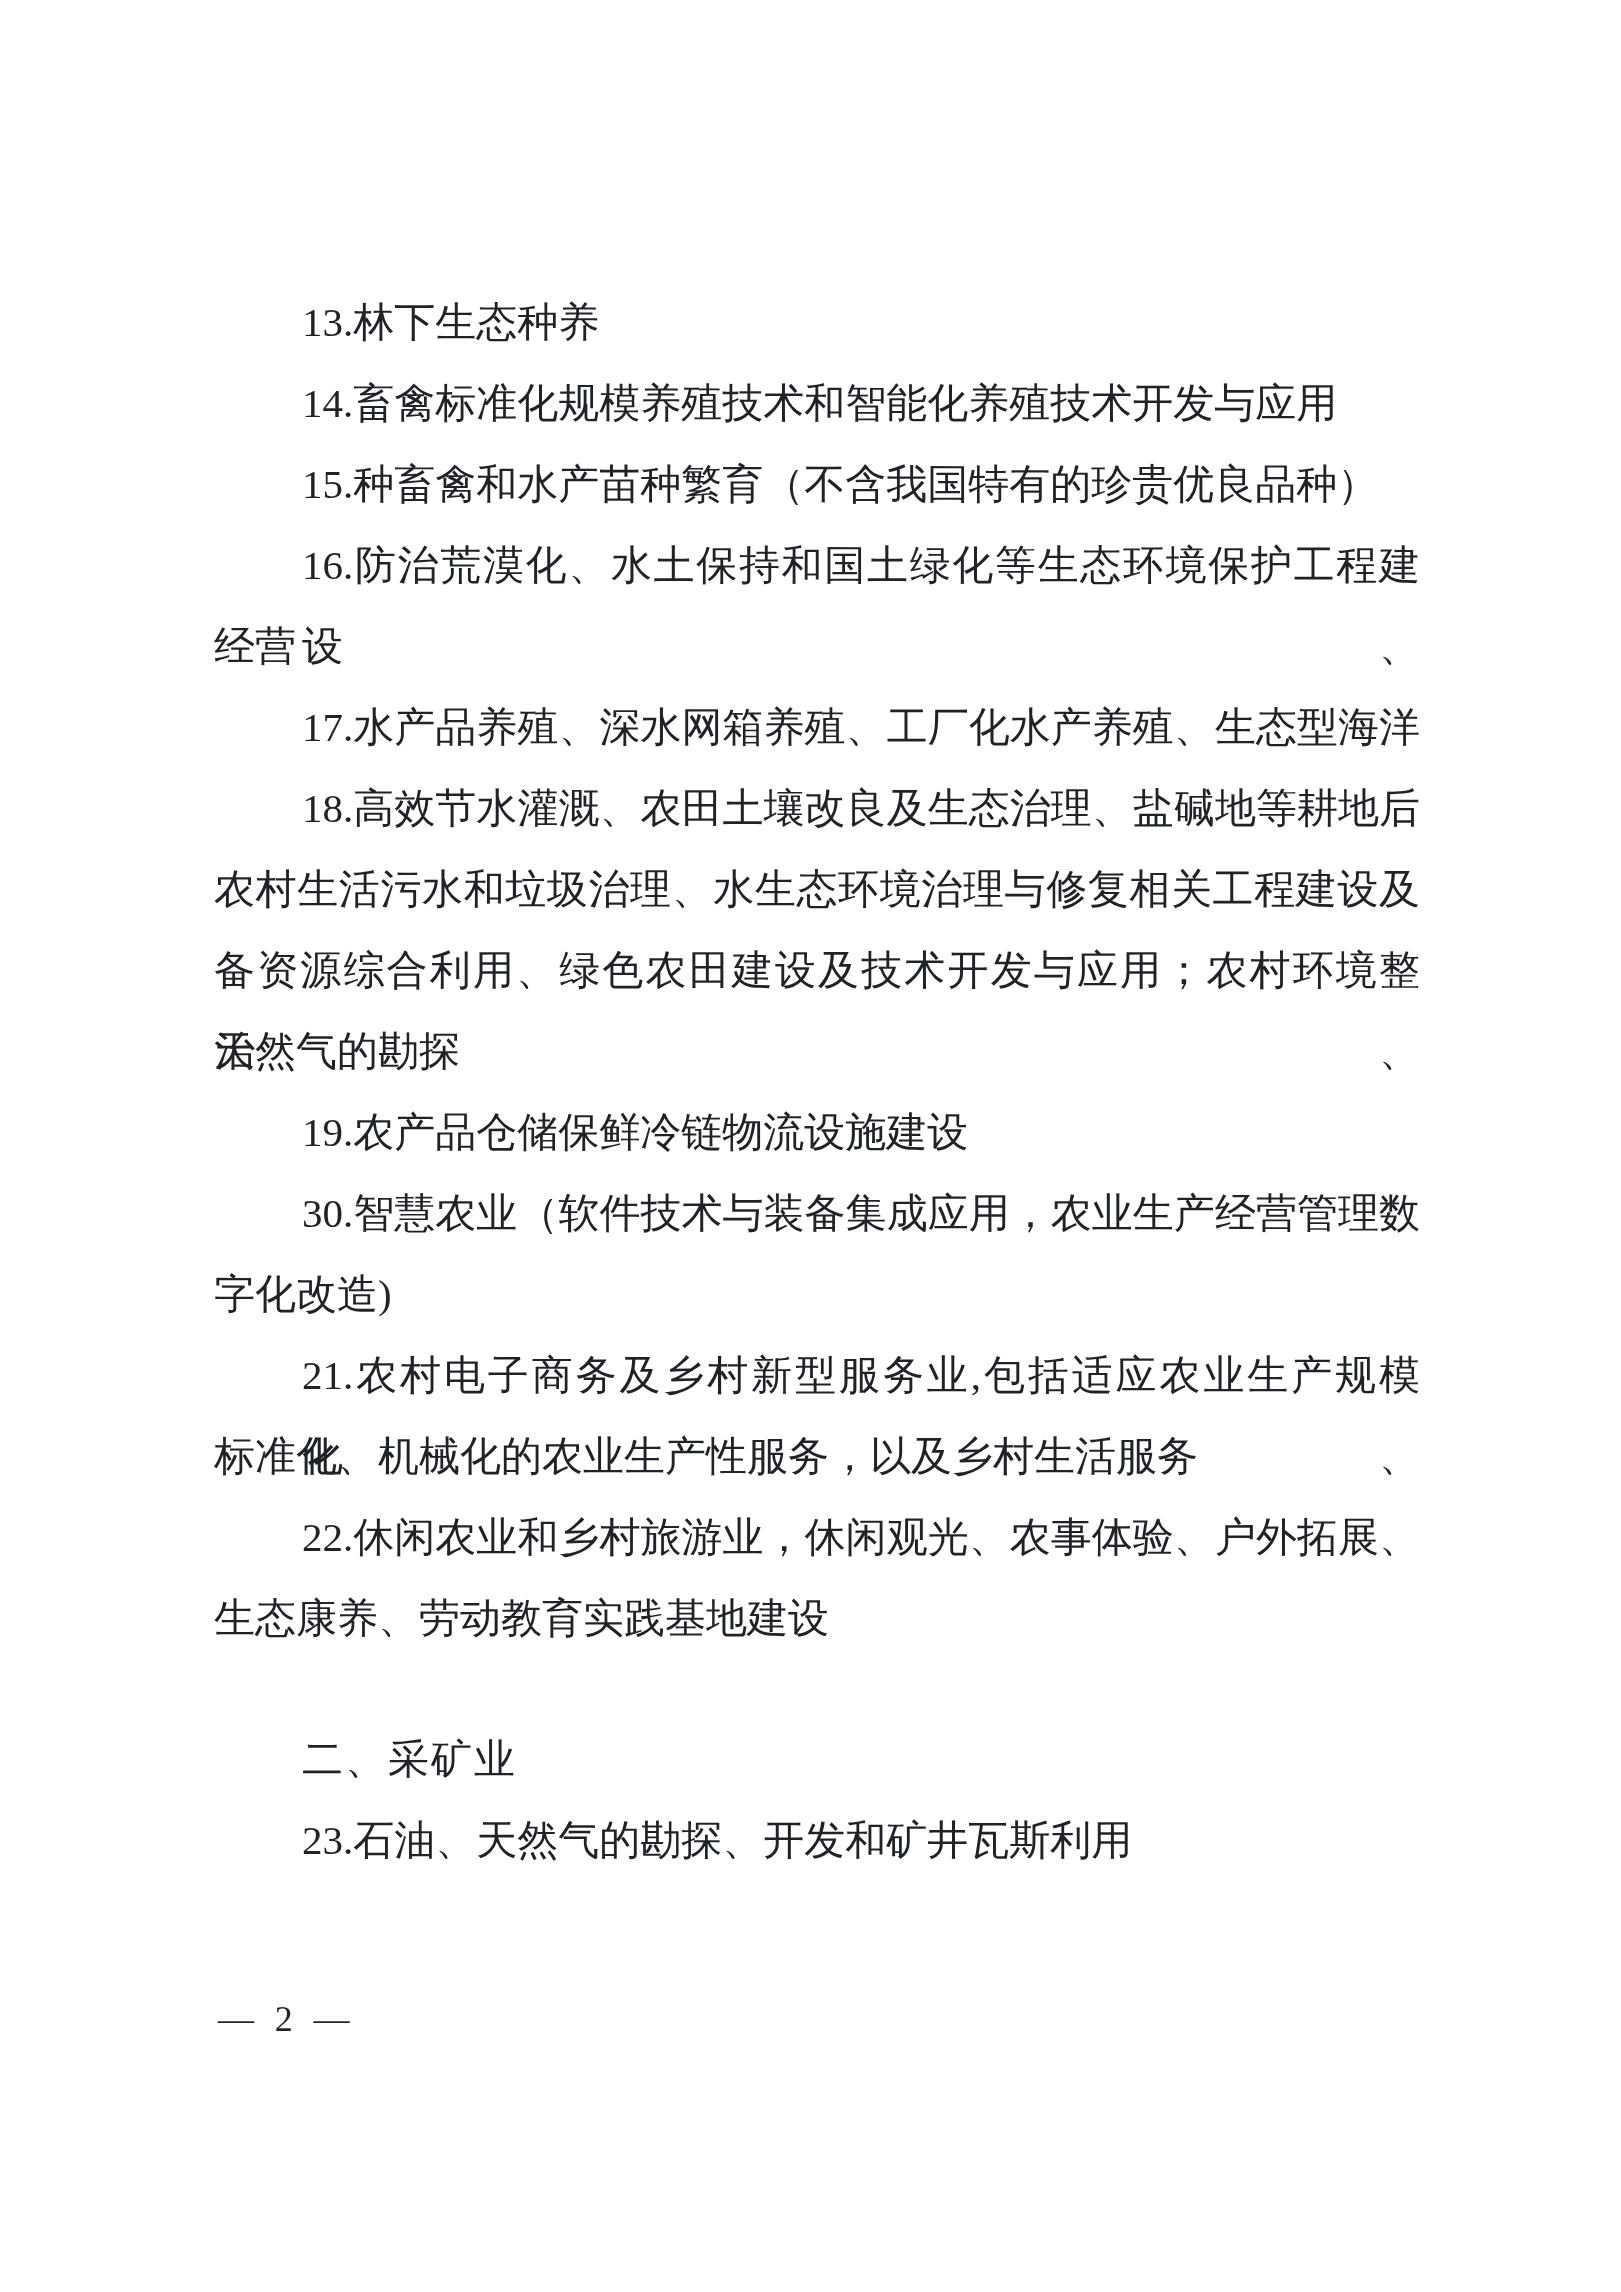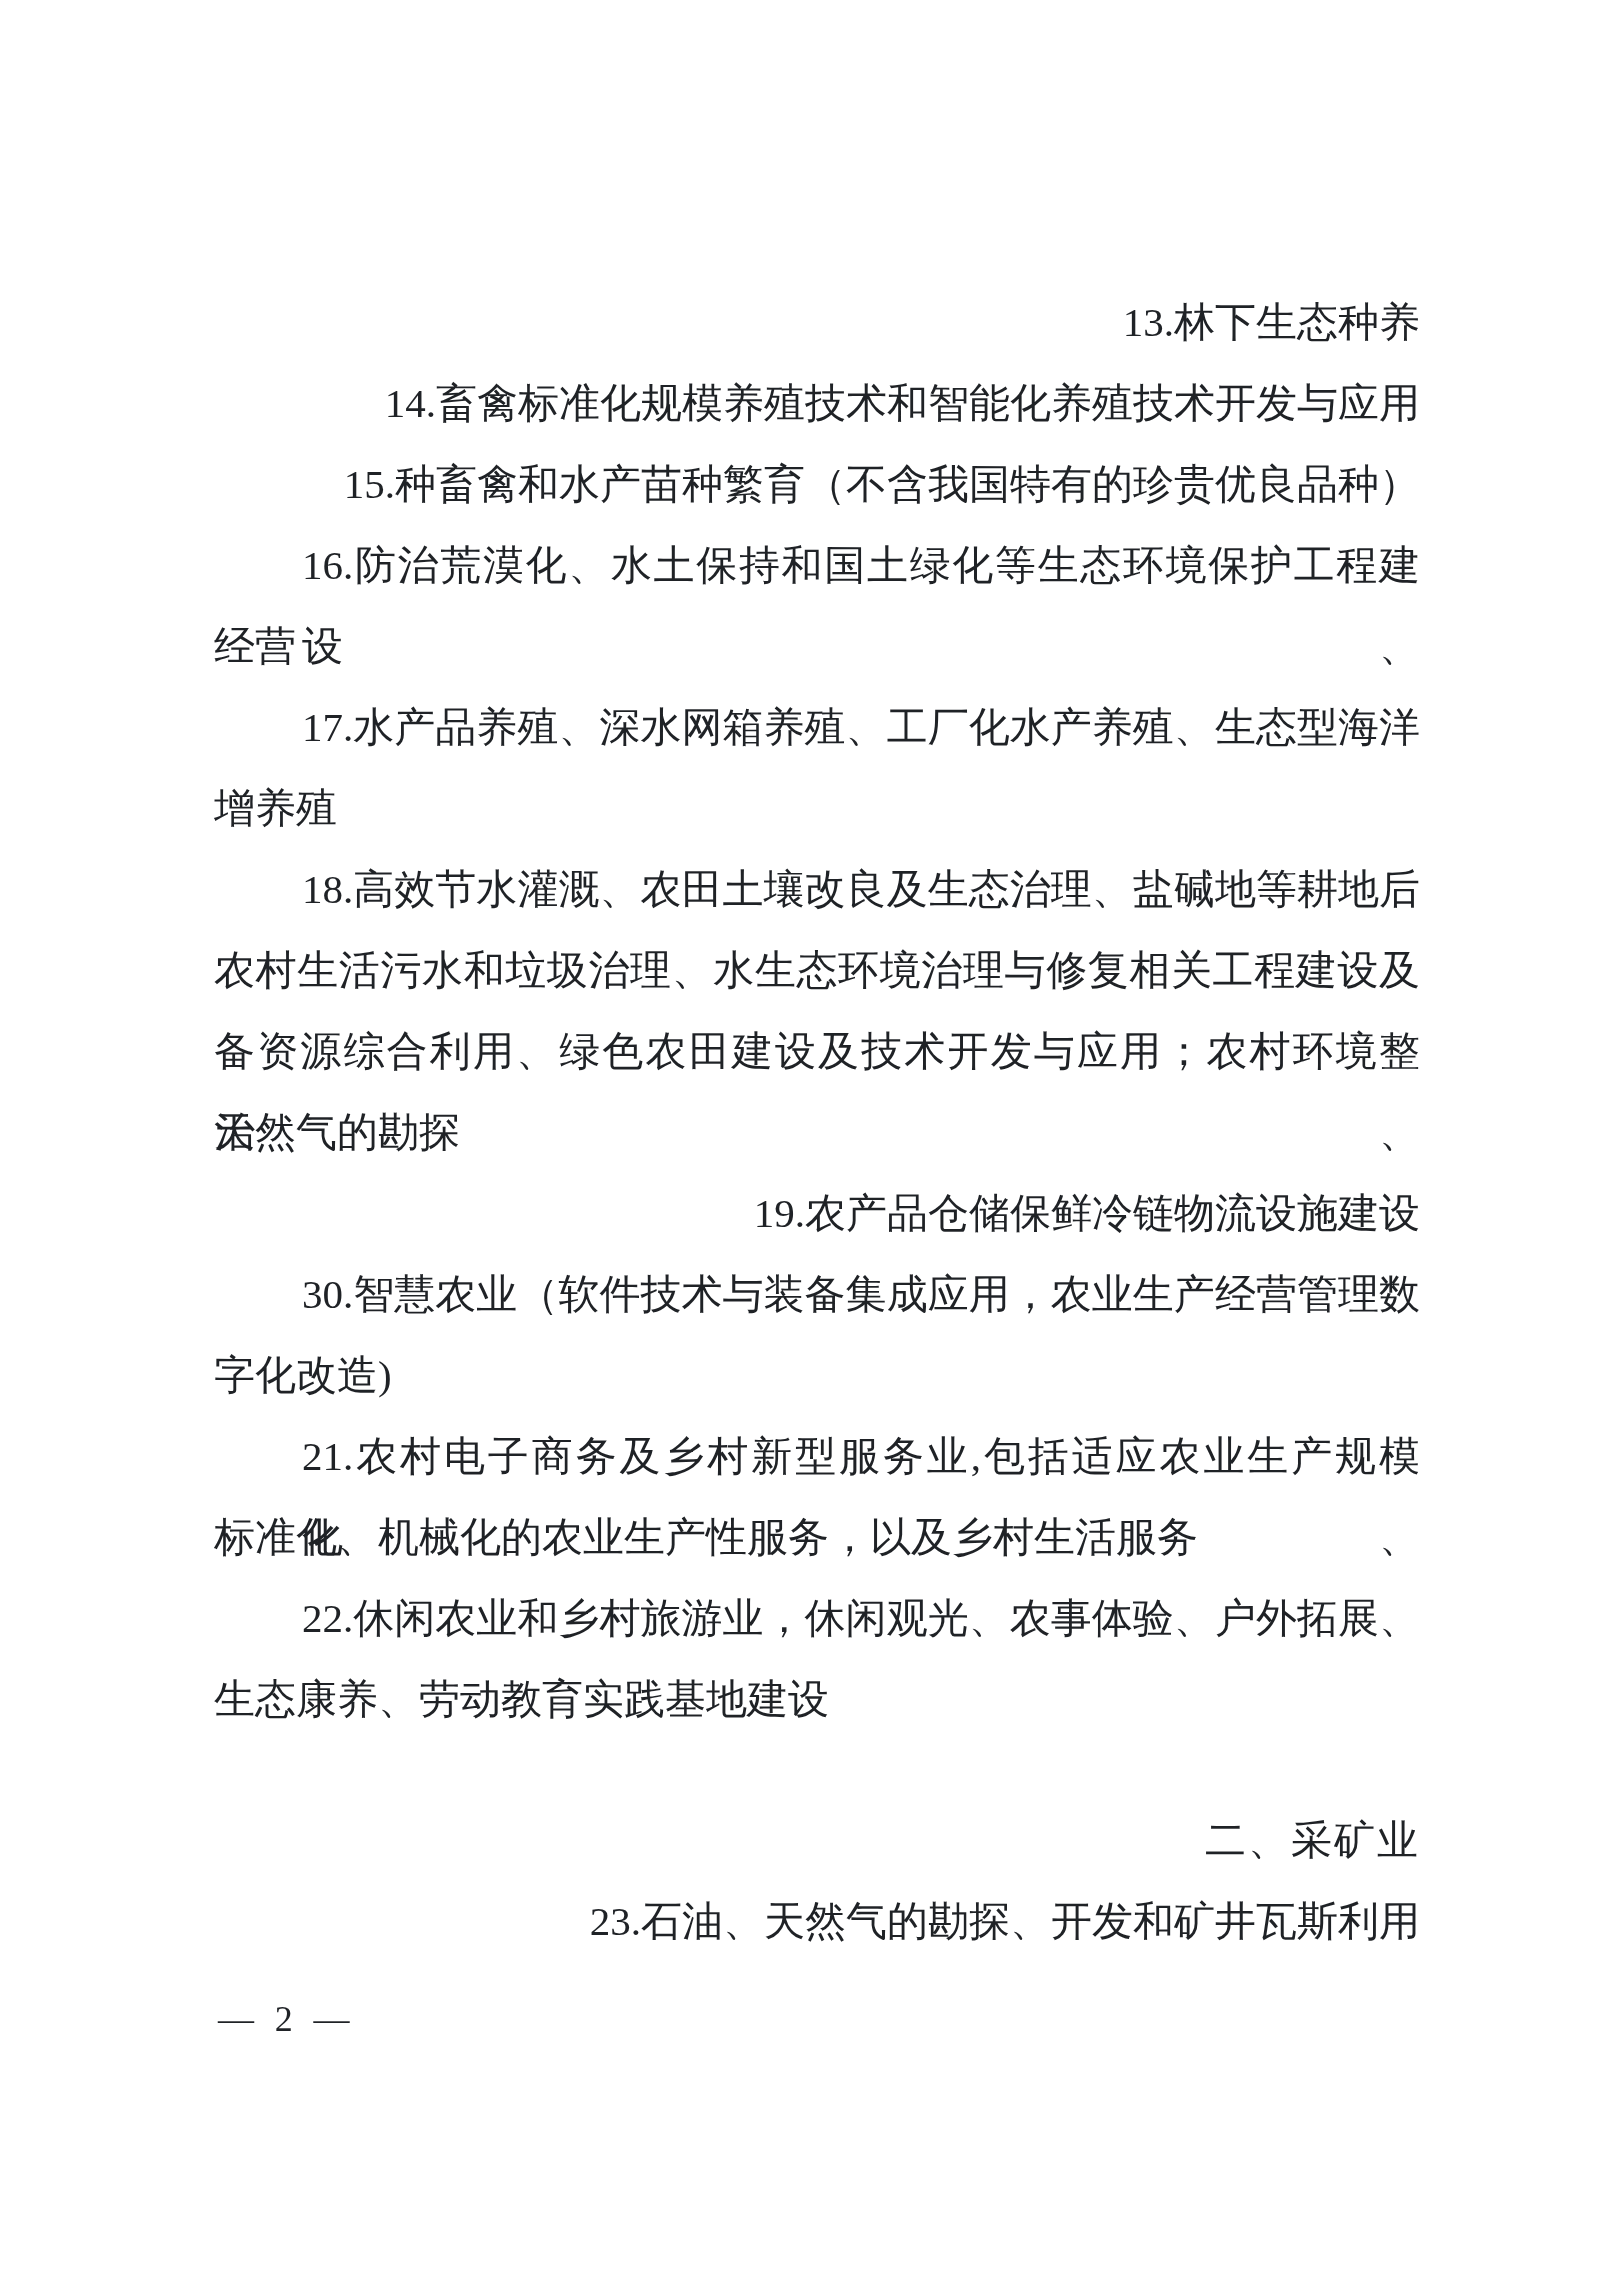--- a/index.html
+++ b/index.html
@@ -24,21 +24,20 @@
   }
   .line {
     font-size: 41px;
     line-height: 81px;
     height: 81px;
     white-space: nowrap;
     letter-spacing: 0px;
   }
   .line.indent {
     padding-left: 88px;
-    text-align: right;
   }
   .line.justify {
     white-space: normal;
     text-align: justify;
     text-align-last: justify;
     text-justify: inter-character;
   }
   .line.heading {
     letter-spacing: 2px;
   }
@@ -59,21 +58,20 @@
 <body>
 
 <div class="page" style="--text-color: #1f2226; --page-bg: #ffffff;">
   <div class="content" id="document-body">
       <div class="line indent">13.林下生态种养</div>
       <div class="line indent">14.畜禽标准化规模养殖技术和智能化养殖技术开发与应用</div>
       <div class="line indent">15.种畜禽和水产苗种繁育（不含我国特有的珍贵优良品种）</div>
       <div class="line indent justify">16.防治荒漠化、水土保持和国土绿化等生态环境保护工程建设、</div>
       <div class="line">经营</div>
       <div class="line indent justify">17.水产品养殖、深水网箱养殖、工厂化水产养殖、生态型海洋</div>
-      <div class="line">增养殖</div>
       <div class="line indent justify">18.高效节水灌溉、农田土壤改良及生态治理、盐碱地等耕地后</div>
       <div class="line justify">农村生活污水和垃圾治理、水生态环境治理与修复相关工程建设及</div>
       <div class="line justify">备资源综合利用、绿色农田建设及技术开发与应用；农村环境整治、</div>
       <div class="line">天然气的勘探</div>
       <div class="line indent">19.农产品仓储保鲜冷链物流设施建设</div>
       <div class="line indent justify">30.智慧农业（软件技术与装备集成应用，农业生产经营管理数</div>
       <div class="line">字化改造)</div>
       <div class="line indent justify">21.农村电子商务及乡村新型服务业,包括适应农业生产规模化、</div>
       <div class="line">标准化、机械化的农业生产性服务，以及乡村生活服务</div>
       <div class="line indent justify">22.休闲农业和乡村旅游业，休闲观光、农事体验、户外拓展、</div>

